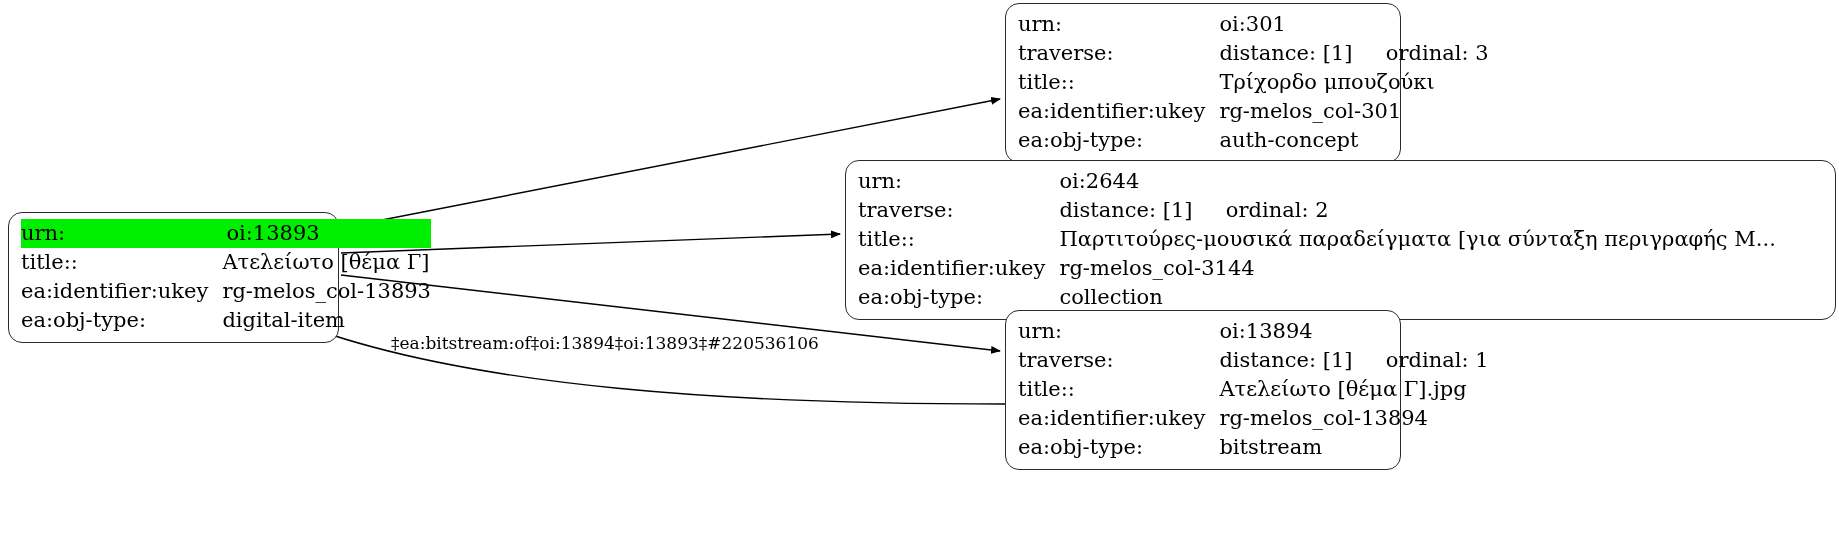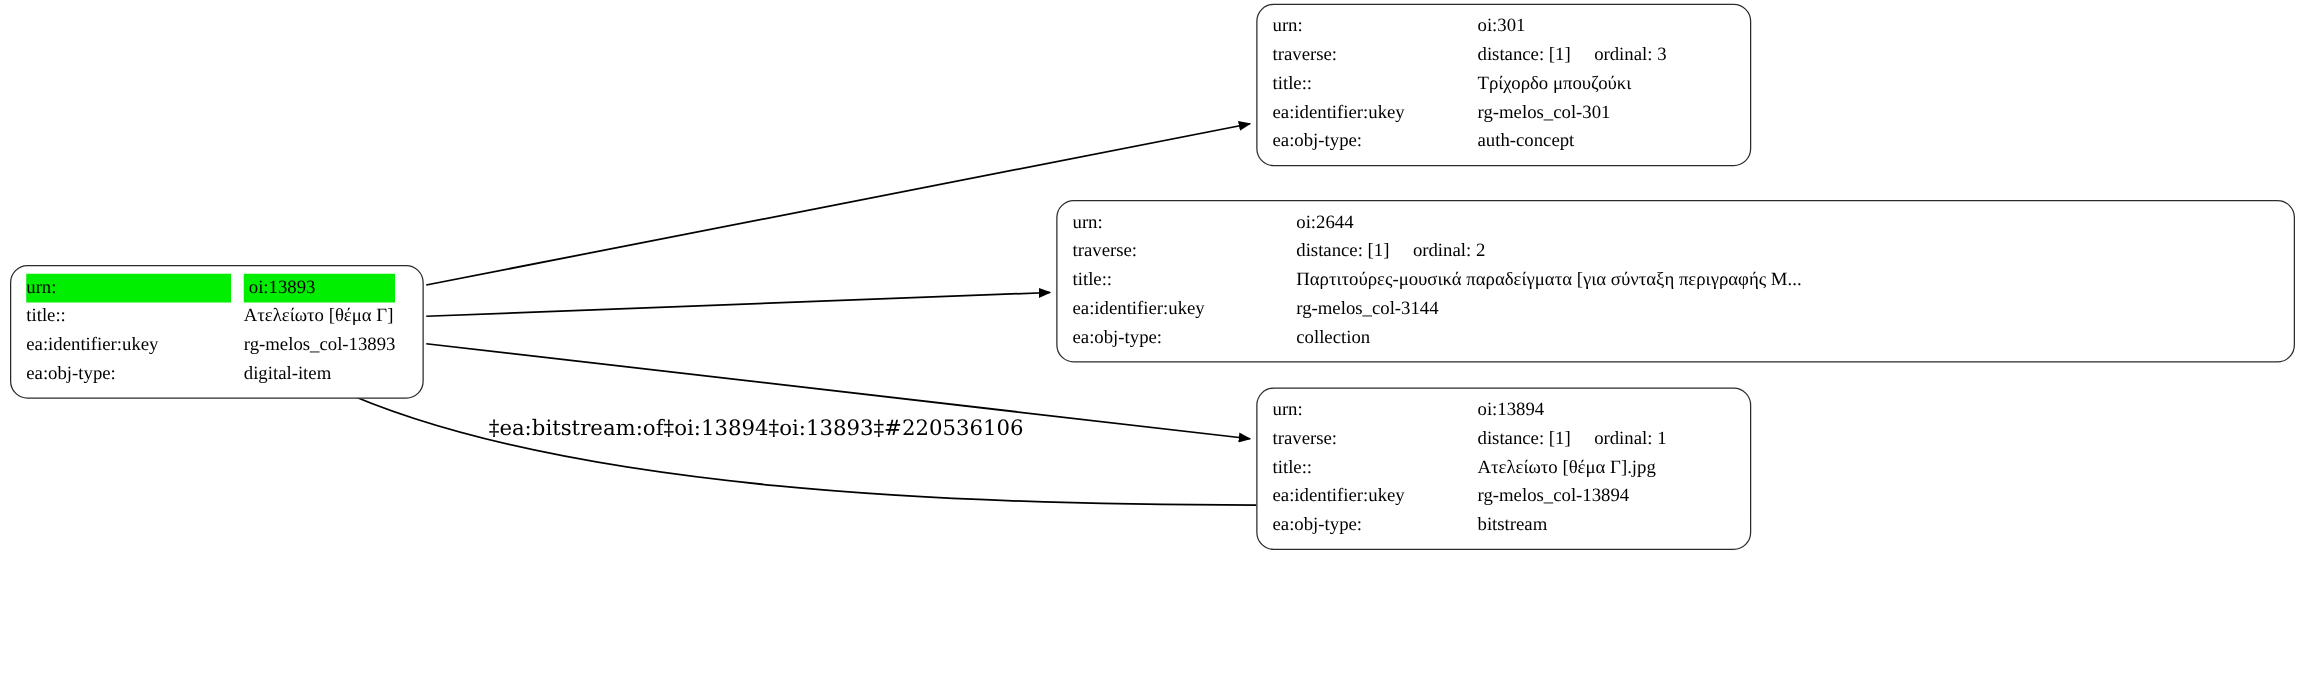--- a/index.html
+++ b/index.html
@@ -26,24 +26,23 @@
   .node {
     position: absolute;
     border: 1.4px solid #2b2b2b;
     border-radius: 14px;
     background: #ffffff;
     box-sizing: border-box;
     padding: 6px 12px 7px 12px;
   }
   .node table {
     border-collapse: collapse;
-    font-size: 15px;
+    font-size: 21px;
     color: #000000;
     line-height: 1.0;
-    font-family: Liberation Serif, serif;
   }
   .node td {
     padding: 4px 0 4px 0;
     vertical-align: baseline;
     white-space: nowrap;
   }
   .node td.k {
     padding-right: 14px;
   }
   .node tr.hl td {

